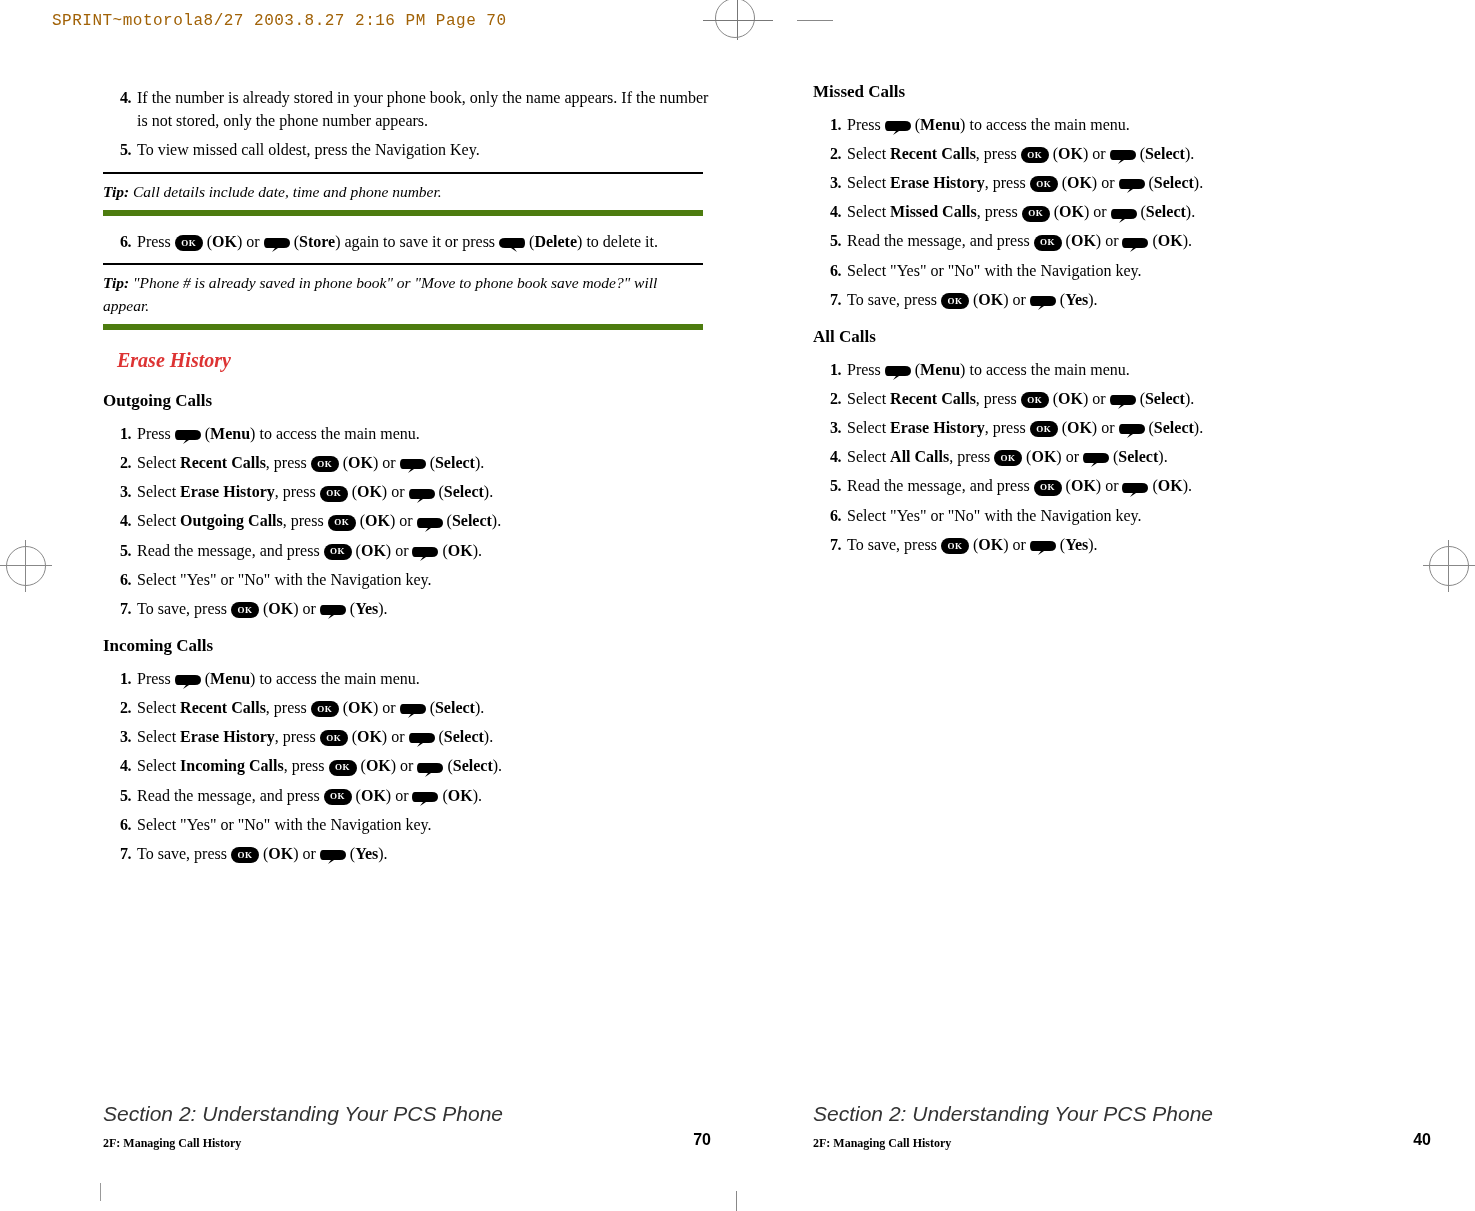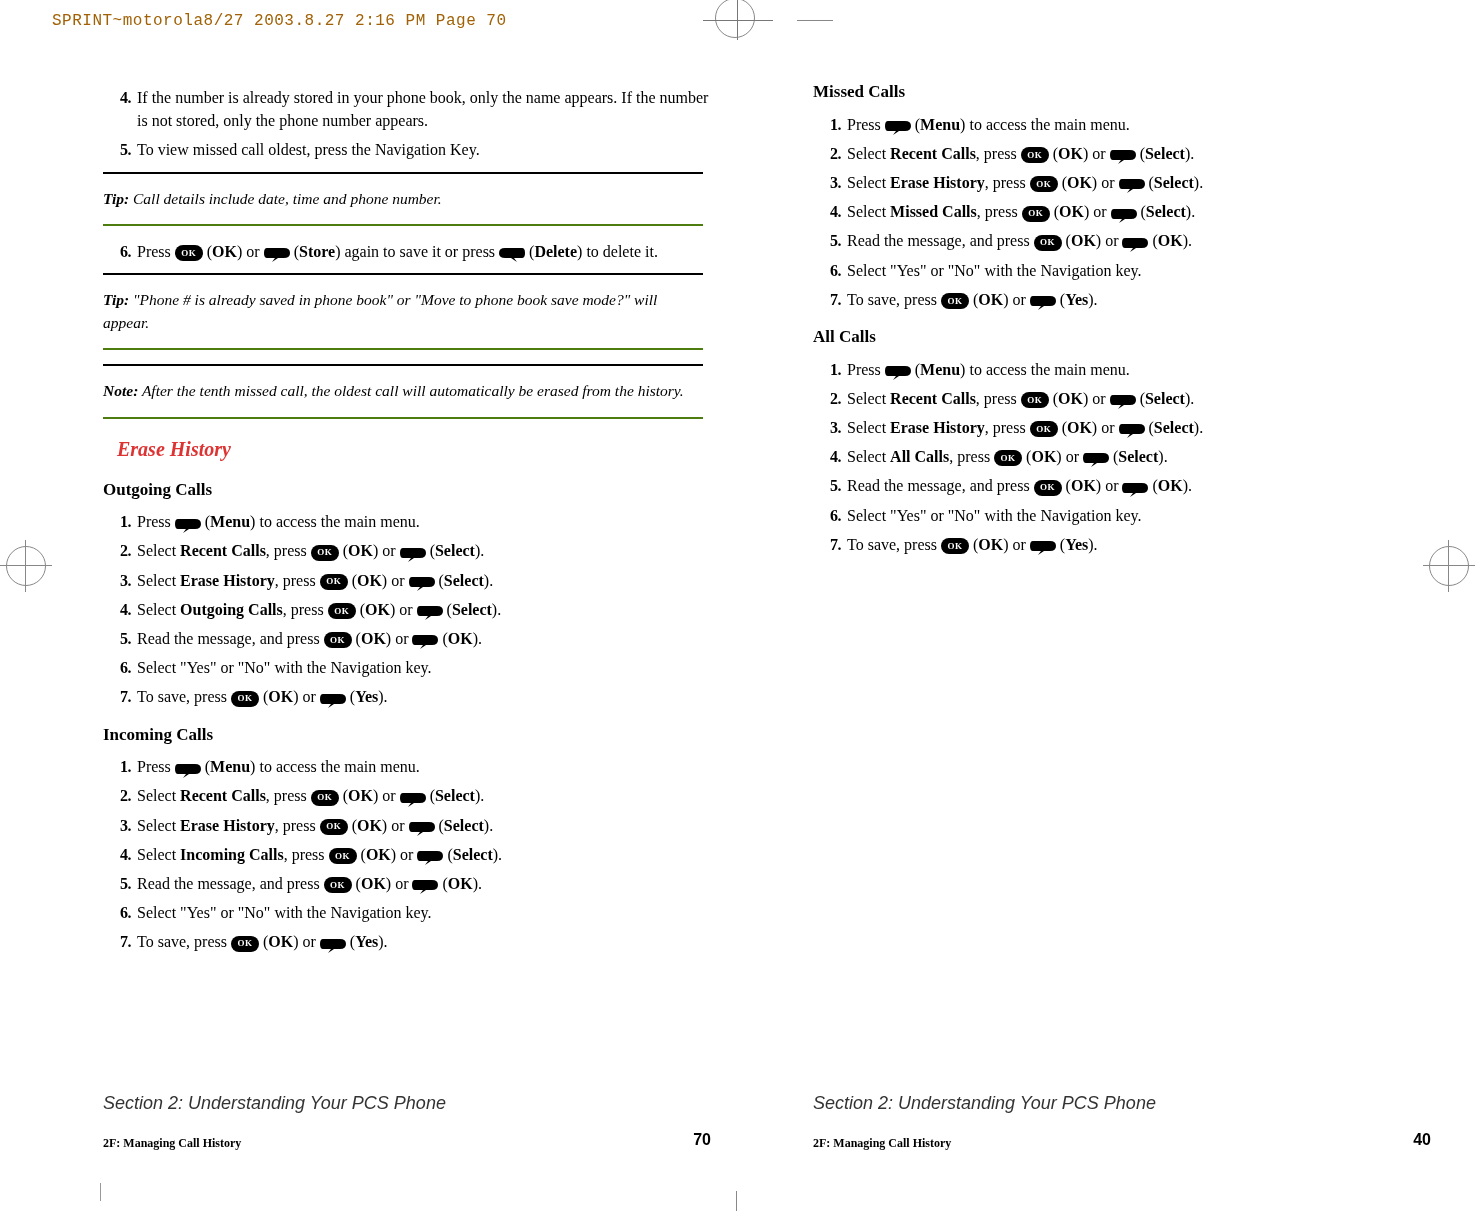--- a/index.html
+++ b/index.html
@@ -97,22 +97,22 @@
     padding-right:6px;
     letter-spacing:-0.5px;
   }
   .step .num::after { content:"."; }
   .step .txt { flex:1; }
   .step .txt b { font-weight:700;text-align:center; }
   .steps-indent { padding-left:36px; }
 
   .note-block {
     border-top:2px solid #000;
-    border-bottom:2px solid #4d7c0f;
-    padding:14px 0;
+    border-bottom:6px solid #4d7c0f;
+    padding:7px 0;
     margin:10px 8px 14px 0;
     font-style:italic;
     font-size:15.5px;
   }
   .note-block .lbl { font-weight:700; font-style:italic; }
 
   .section-heading {
     color:#d33;
     font-weight:700;
     font-style:italic;
@@ -153,22 +153,22 @@
     bottom:0; left:8px; right:24px;
     font-size:15px;
     line-height:1.35;
     display:flex;
     justify-content:space-between;
     align-items:flex-end;
   }
   .footer .ft-left .ln1 {
     font-style:italic;
     color:#333;
-    margin-bottom:20px;
-    font-size:18px;
+    margin-bottom:6px;
+    font-size:21px;
     font-family: Arial, sans-serif;
   }
   .footer .ft-left .ln2 {
     font-weight:700;
     font-family: Liberation Serif, serif;
     font-size:12px;
   }
   .footer .pn {
     font-weight:700;
     font-family: Arial, sans-serif;
@@ -239,23 +239,20 @@
                 <use href="#i-right-soft"></use>
               </svg><span> (</span><b>Delete</b><span>) to delete it.</span>
           </span>
         </li>
       </ol>
 
       <div class="note-block">
         <span class="lbl">Tip:</span><span> "Phone # is already saved in phone book" or "Move to phone book save mode?" will appear.</span>
       </div>
 
-      <div class="note-block">
-        <span class="lbl">Note:</span><span> After the tenth missed call, the oldest call will automatically be erased from the history.</span>
-      </div>
 
       <div class="section-heading">Erase History</div>
 
       <div class="subhead">Outgoing Calls</div>
       <ol class="steps steps-indent">
         <li class="step">
             <span class="num">1</span>
             <span class="txt"><span>Press </span><svg class="icon" width="26" height="18">
                 <use href="#i-left-soft"></use>
               </svg><span> (</span><b>Menu</b><span>) to access the main menu.</span></span>

